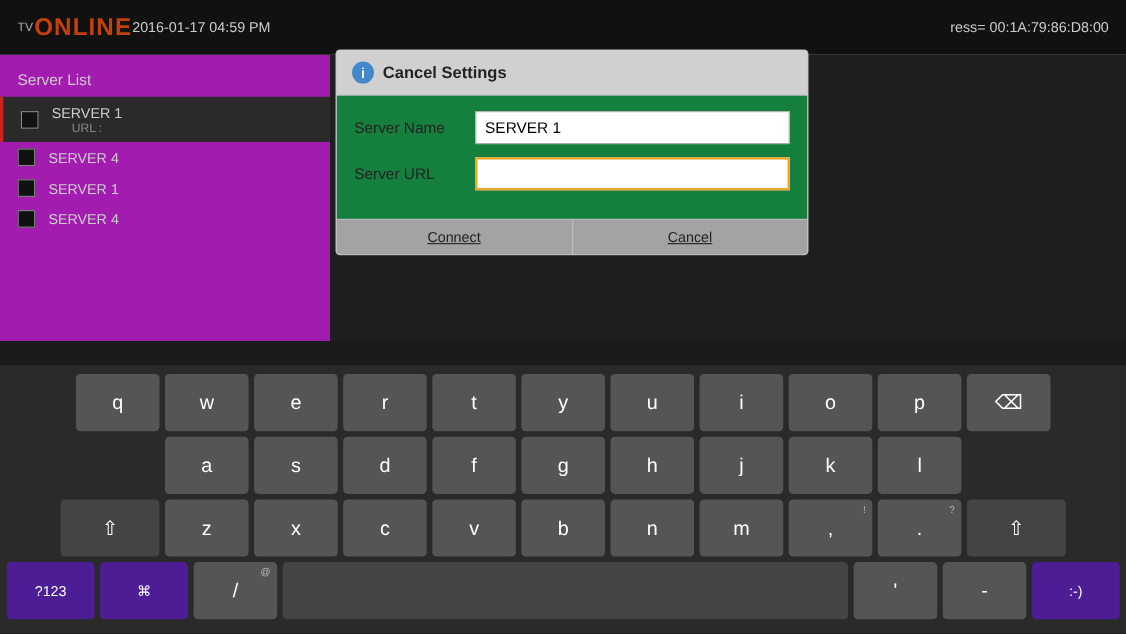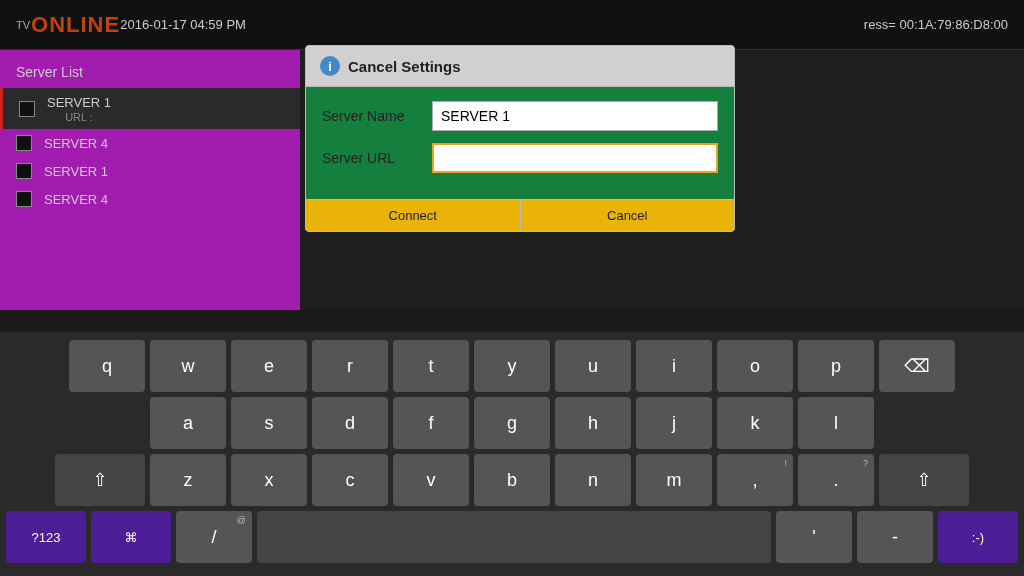--- a/index.html
+++ b/index.html
@@ -180,24 +180,25 @@
     .dialog-buttons {
       display: flex;
       border-top: 1px solid #bbb;
     }
     .dialog-btn {
       flex: 1;
       padding: 8px;
       text-align: center;
       font-size: 13px;
       cursor: pointer;
-      background: #eab308;
+      background: #a3a3a3;
       border: none;
       border-right: 1px solid #bbb;
       color: #222;
+      text-decoration: underline;
     }
     .dialog-btn:last-child {
       border-right: none;
     }
 
     
     .keyboard-area {
       position: absolute;
       bottom: 0;
       left: 0;

